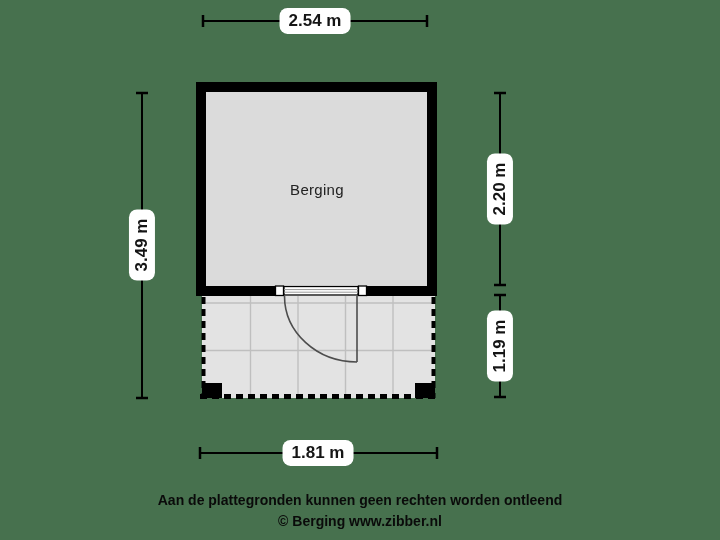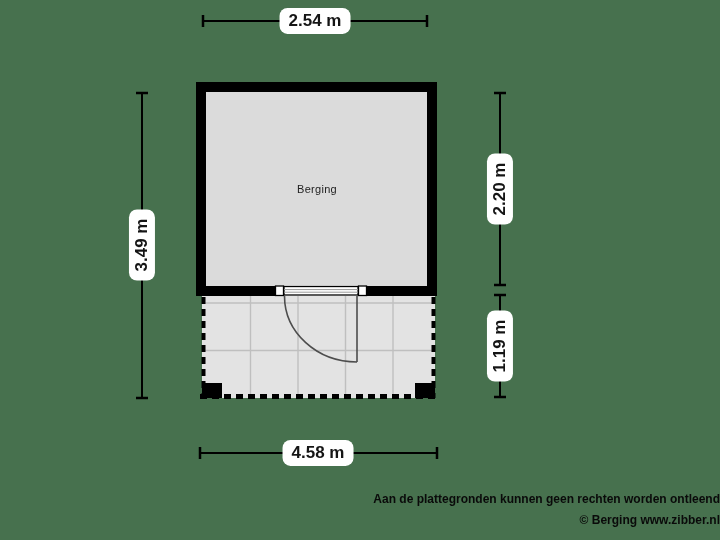--- a/index.html
+++ b/index.html
@@ -52,33 +52,33 @@
   .pill {
     background: var(--label-background);
     border-radius: 8px;
     padding: 2px 9px;
     font-size: 17px;
     font-weight: 700;
     line-height: 1.3;
   }
   .pill.vert { transform: translate(-50%, -50%) rotate(-90deg); }
   .room-label {
-    font-size: 11px;
+    font-size: 15px;
     font-weight: 400;
     color: #222222;
     letter-spacing: 0.3px;
     text-align: center;
   }
   .footer-line {
     position: absolute;
     left: 0;
     width: 720px;
-    text-align: right;
+    text-align: center;
     color: #0a0a0a;
-    font-size: 12px;
+    font-size: 14px;
     font-weight: 700;
   }
   .footer-disclaimer { top: 492px; }
   .footer-credit { top: 513px; }
 </style>
 </head>
 <body>
 
 <div class="canvas">
 
@@ -148,21 +148,21 @@
   </svg>
 
   <div class="lbl pill" style="left:315px; top:21px;">2.54 m</div>
 
   <div class="lbl pill vert" style="left:142px; top:245px;">3.49 m</div>
 
   <div class="lbl pill vert" style="left:500px; top:189px;">2.20 m</div>
 
   <div class="lbl pill vert" style="left:500px; top:346px;">1.19 m</div>
 
-  <div class="lbl pill" style="left:318px; top:453px;">4.58 m</div>
+  <div class="lbl pill" style="left:318px; top:453px;">1.81 m</div>
 
   <div class="lbl room-label" style="left:317px; top:189px;">Berging</div>
 
 
   <div class="footer-line footer-disclaimer">Aan de plattegronden kunnen geen rechten worden ontleend</div>
 
   <div class="footer-line footer-credit">© Berging www.zibber.nl</div>
 
 </div>
 

